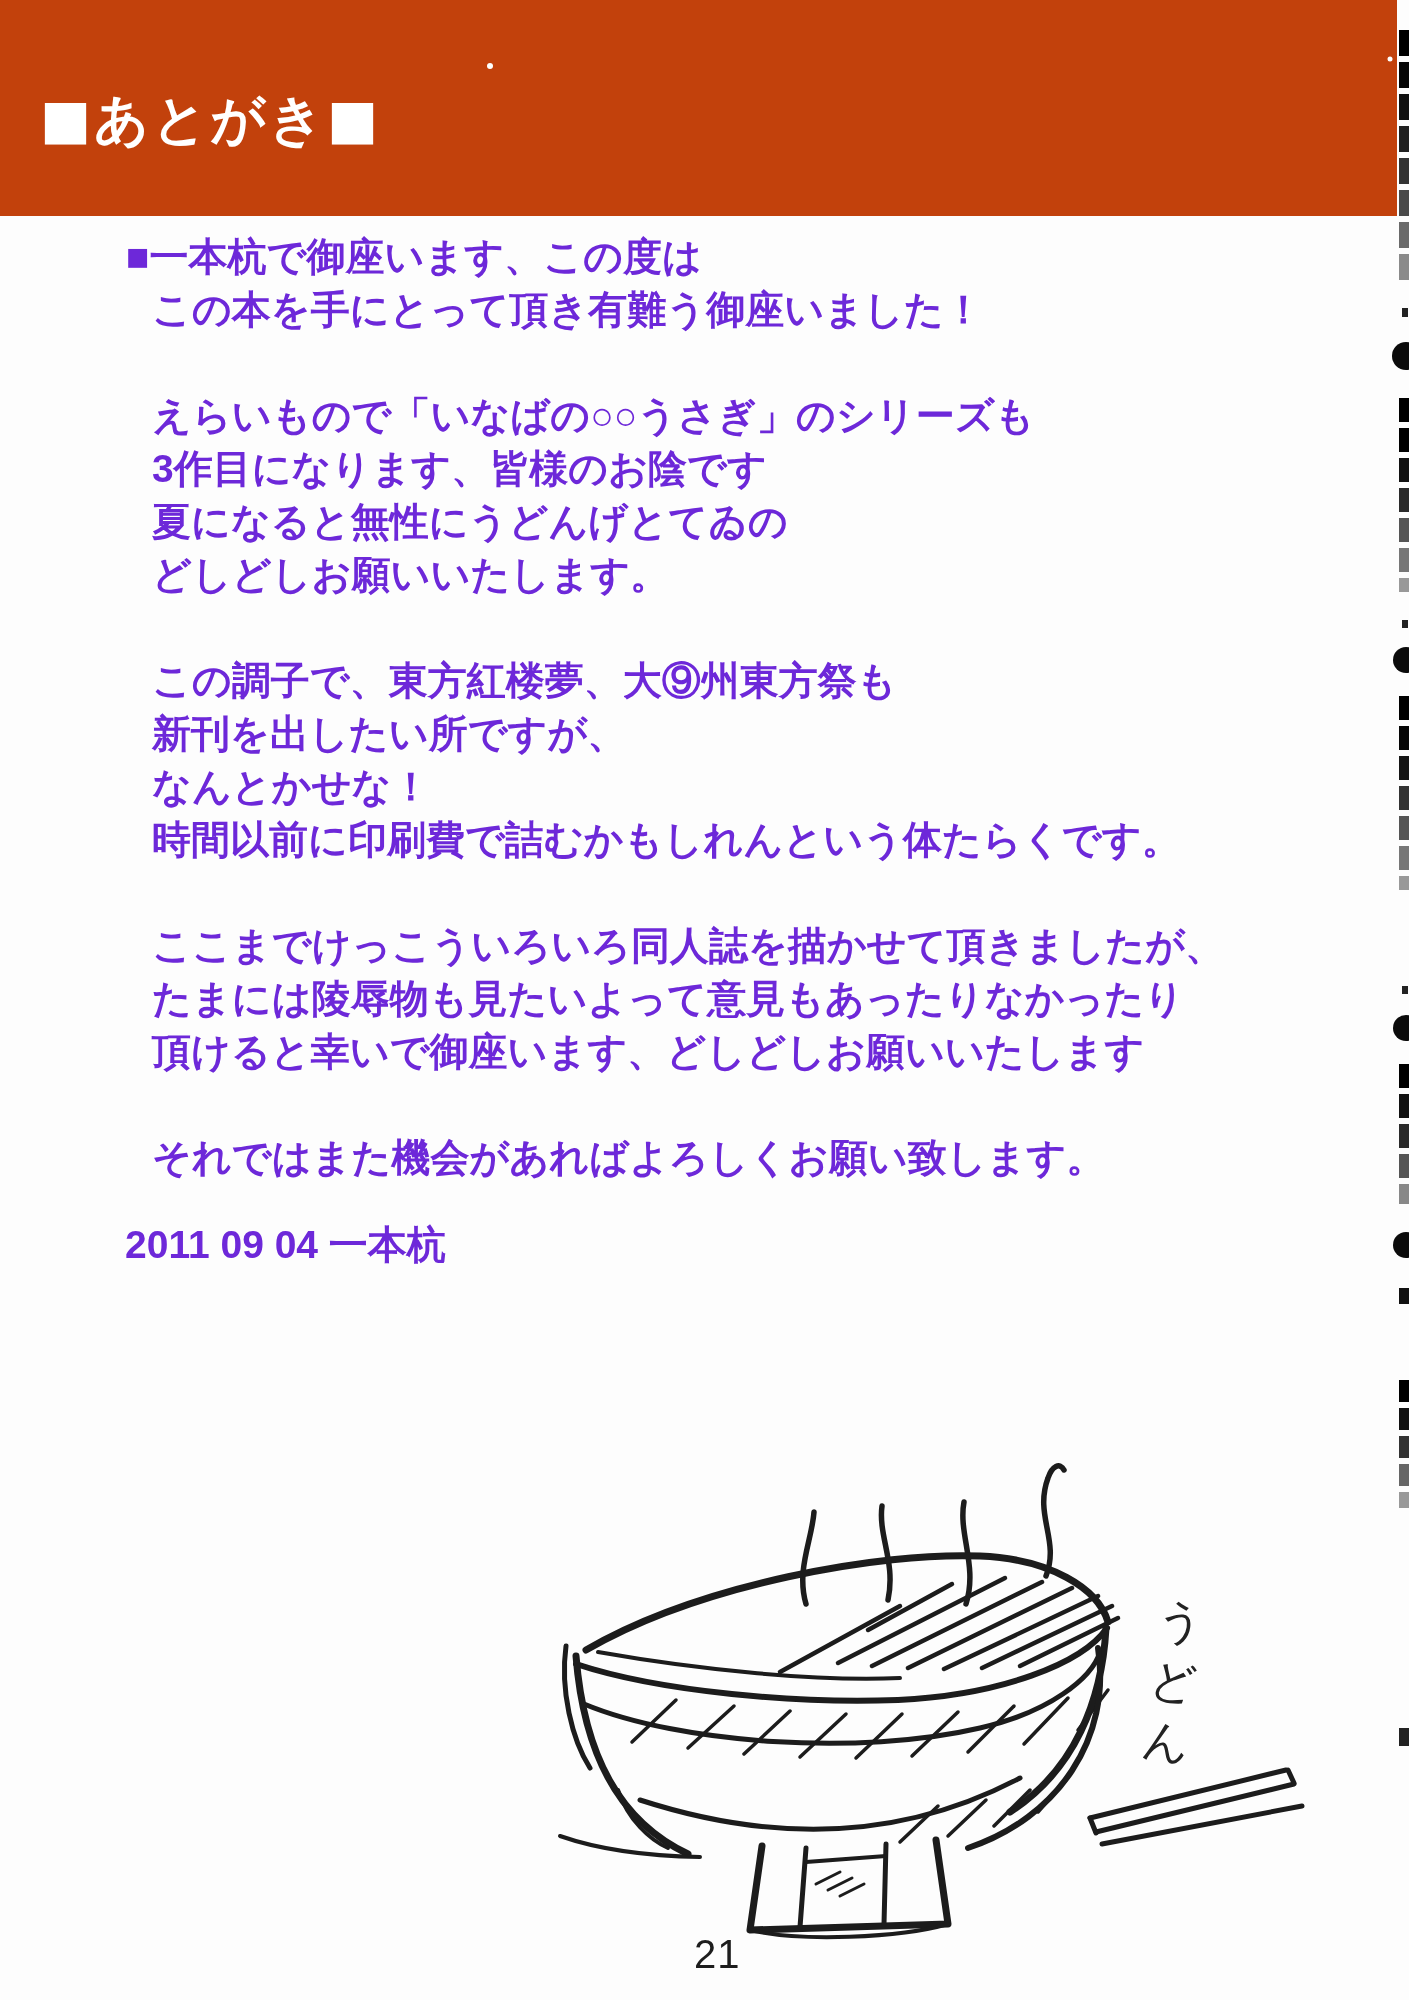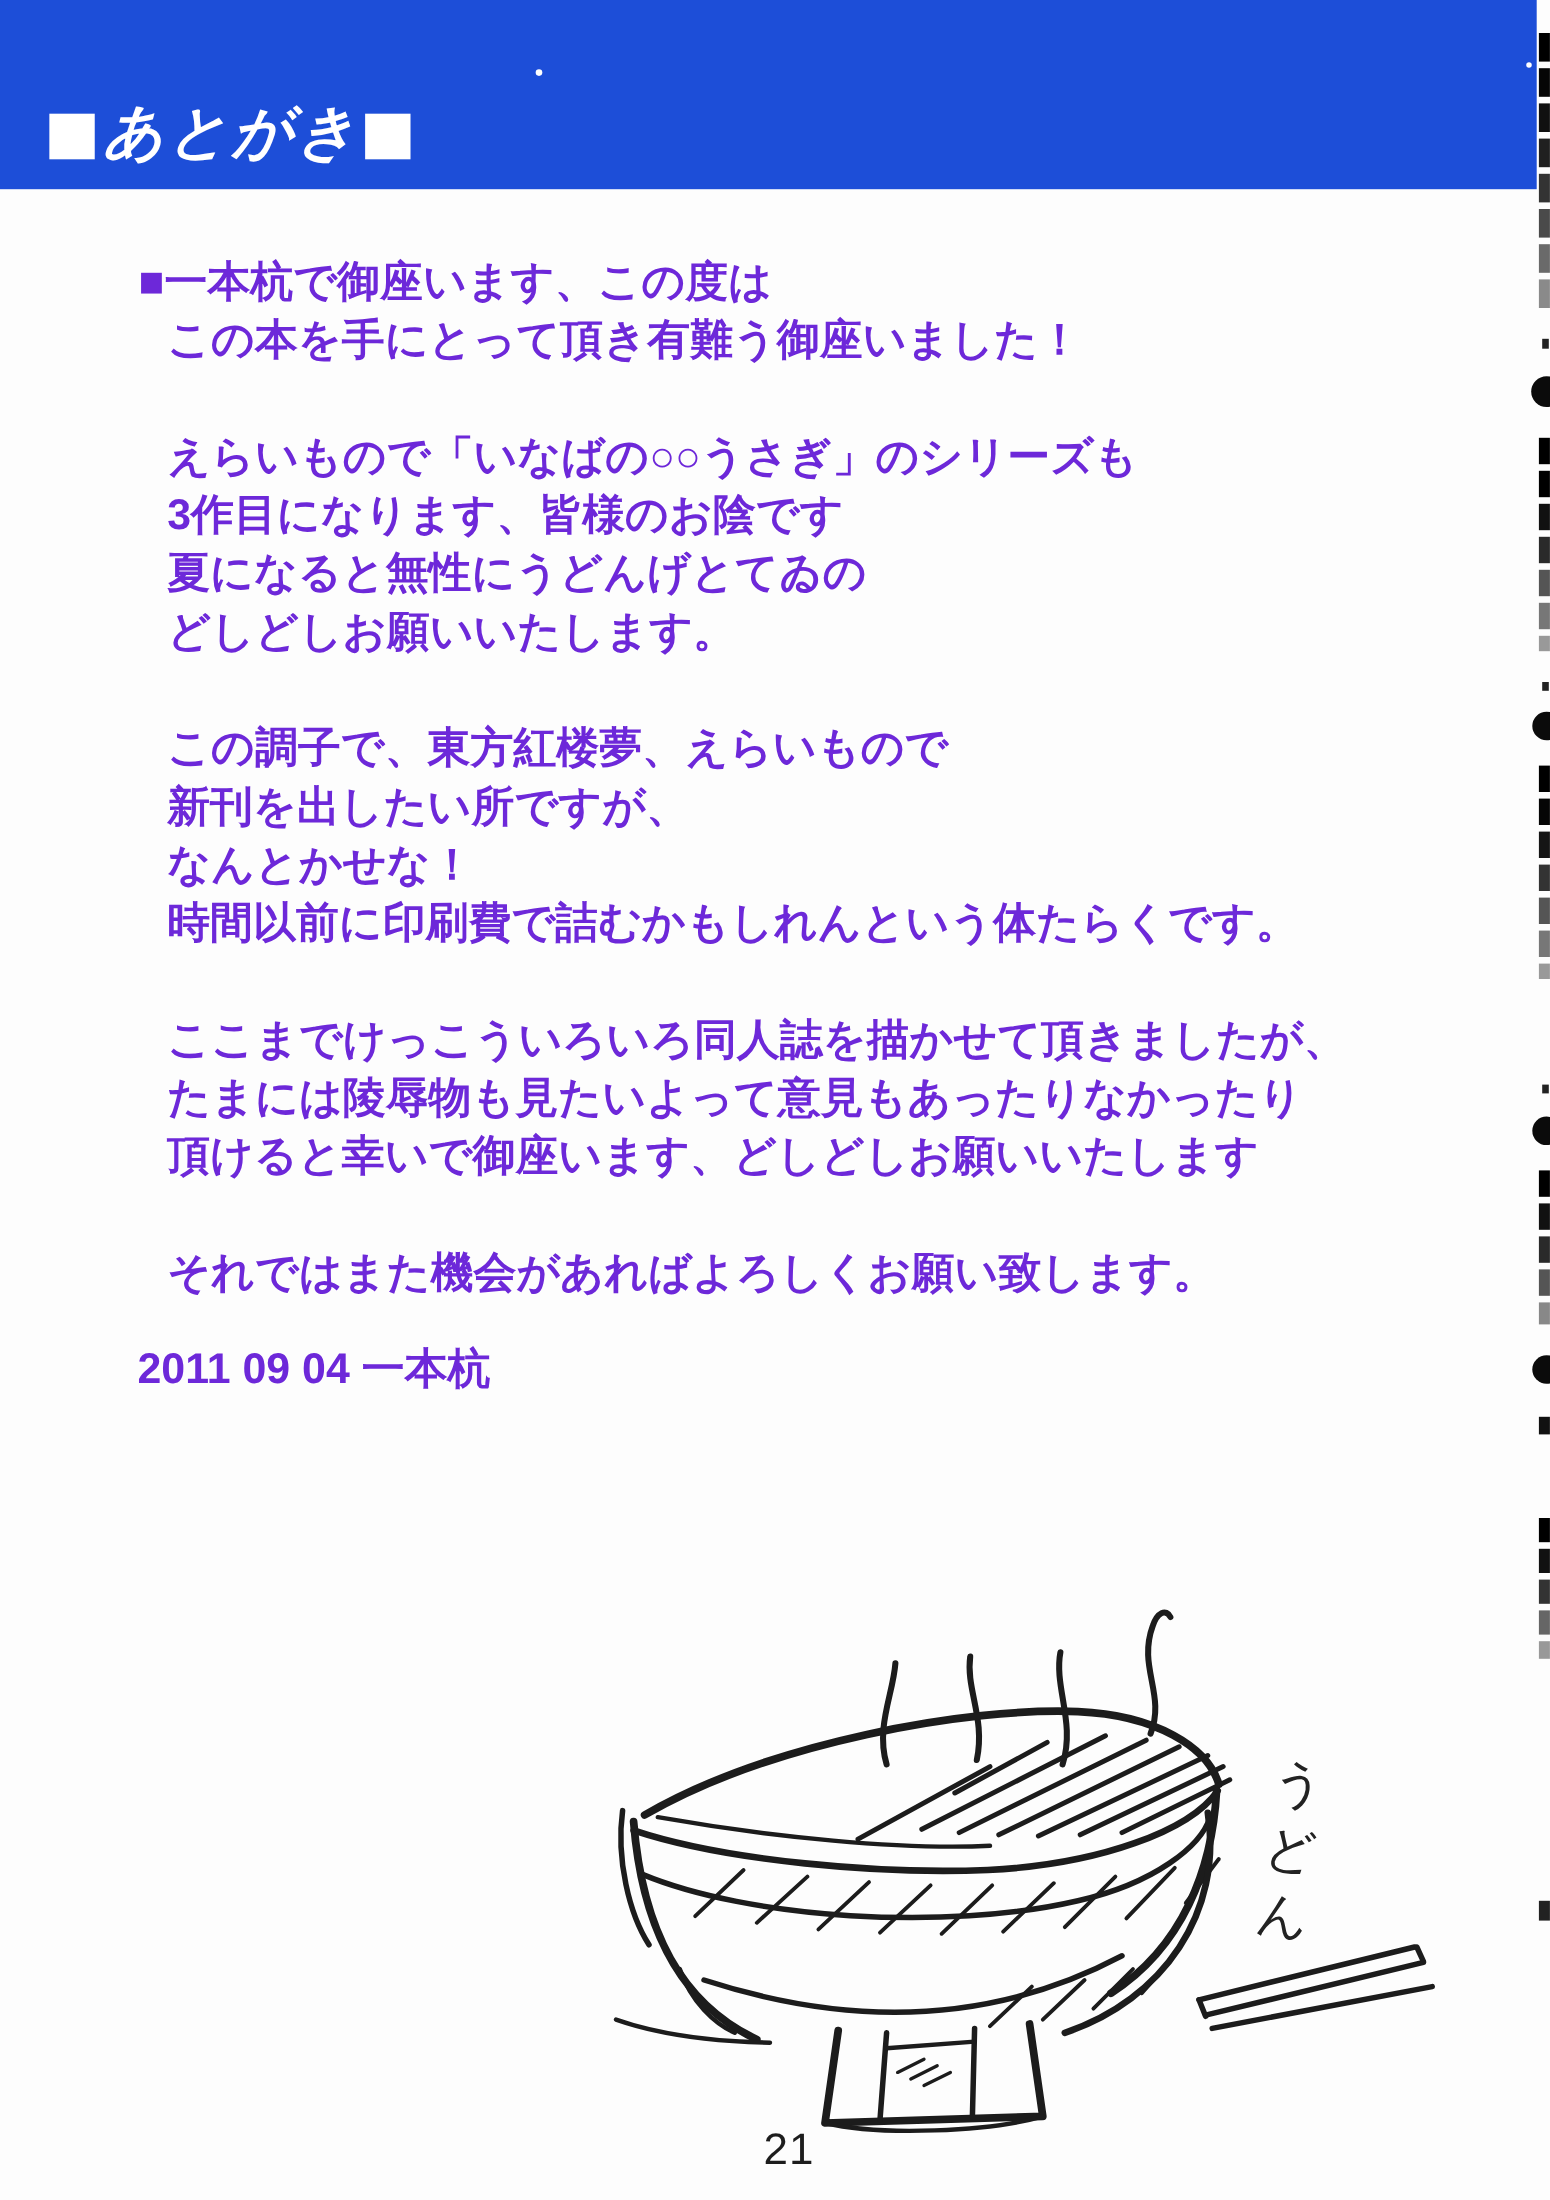--- a/index.html
+++ b/index.html
@@ -7,23 +7,22 @@
     width:1409px;height:2000px;
     background:#fdfdfd;
     position:relative;
     overflow:hidden;
     font-family:"Liberation Sans", sans-serif;
   }
   .page{position:absolute;inset:0;}
   
   .header-bar{
     position:absolute;left:0;top:0;
-    width:1397px;height:172px;
-    background:#1d4ed8;
-    font-style:italic;
+    width:1397px;height:216px;
+    background:#c2410c;
   }
   .header-title{
     position:absolute;left:40px;top:84px;
     font-size:54px;font-weight:bold;
     color:#ffffff;letter-spacing:3px;
     font-family:"DejaVu Sans", sans-serif;
     white-space:nowrap;
   }
   
   .afterword{
@@ -75,21 +74,21 @@
     <p></p>
     <p>
       </p>
       <div class="line">えらいもので「いなばの○○うさぎ」のシリーズも</div>
       <div class="line">3作目になります、皆様のお陰です</div>
       <div class="line">夏になると無性にうどんげとてゐの</div>
       <div class="line">どしどしお願いいたします。</div>
     <p></p>
     <p>
       </p>
-      <div class="line">この調子で、東方紅楼夢、えらいもので</div>
+      <div class="line">この調子で、東方紅楼夢、大⑨州東方祭も</div>
       <div class="line">新刊を出したい所ですが、</div>
       <div class="line">なんとかせな！</div>
       <div class="line">時間以前に印刷費で詰むかもしれんという体たらくです。</div>
     <p></p>
     <p>
       </p>
       <div class="line">ここまでけっこういろいろ同人誌を描かせて頂きましたが、</div>
       <div class="line">たまには陵辱物も見たいよって意見もあったりなかったり</div>
       <div class="line">頂けると幸いで御座います、どしどしお願いいたします</div>
     <p></p>

